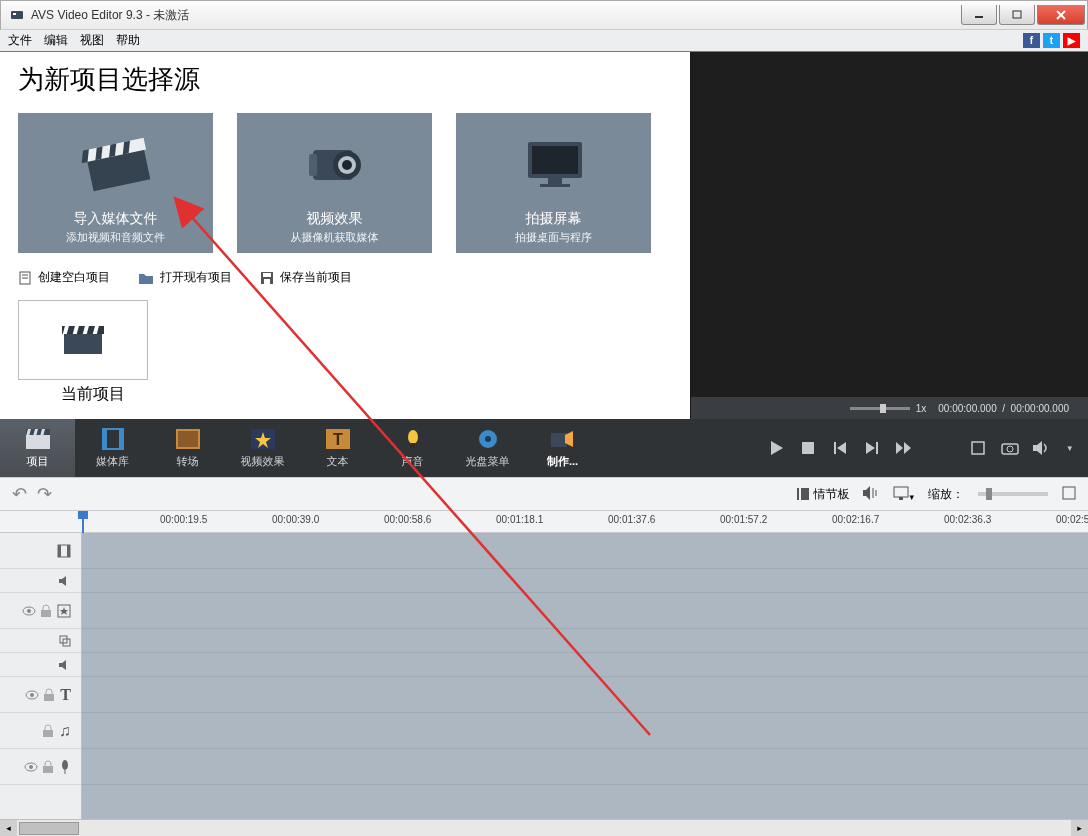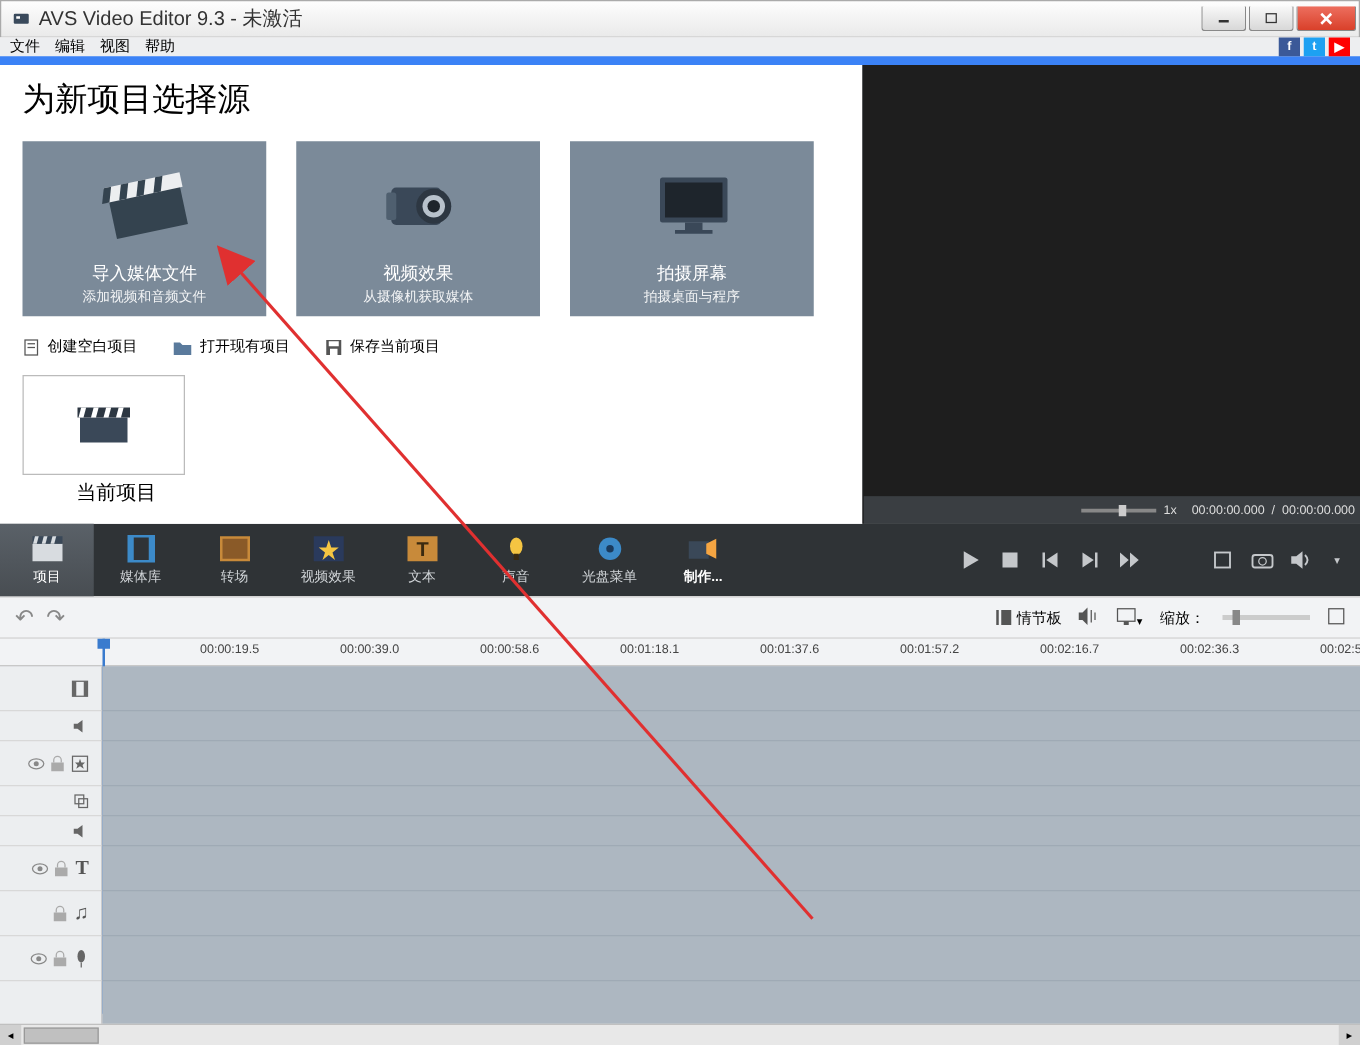--- a/index.html
+++ b/index.html
@@ -1,26 +1,26 @@
 <!DOCTYPE html>
 <html><head>
 <meta charset="utf-8">
 <style>
 * { margin: 0; padding: 0; box-sizing: border-box; font-family: "Microsoft YaHei", "SimSun", sans-serif; }
 body { width: 1088px; height: 836px; background: #fff; overflow: hidden; position: relative; }
 
 
-.titlebar { height: 30px; background: linear-gradient(#fdfdfd,#eaeaea); border: 1px solid #aaa; border-bottom: 1px solid #ccc; display: flex; align-items: center; padding-left: 8px; font-size: 16px; color: #333; }
+.titlebar { height: 30px; background: linear-gradient(#fdfdfd,#eaeaea); border: 1px solid #aaa; border-bottom: 1px solid #ccc; display: flex; align-items: center; padding-left: 8px; font-size: 12px; color: #333; }
 .titlebar .icon { width: 16px; height: 16px; margin-right: 6px; display:inline-flex; align-items:center; justify-content:center; }
 .titlebar .winbtns { margin-left: auto; display: flex; }
 .titlebar .winbtn { width: 36px; height: 20px; margin-right: 2px; border: 1px solid #888; border-top:none; display: flex; align-items: center; justify-content: center; font-size: 10px; background: linear-gradient(#f8f8f8,#d8d8d8); border-radius:0 0 3px 3px; }
 .titlebar .winbtn.close { background: linear-gradient(#ed6f5f,#d9402a); color: #fff; width: 48px; }
 
 
-.menubar { height: 22px; background: #edeef0; border-bottom: 7px solid #3b82f6; display: flex; align-items: center; padding-left: 8px; font-size: 12px; gap: 12px; }
+.menubar { height: 22px; background: #edeef0; border-bottom: 1px solid #3b82f6; display: flex; align-items: center; padding-left: 8px; font-size: 12px; gap: 12px; }
 .menubar .social { margin-left: auto; display: flex; gap: 3px; padding-right: 8px; }
 .social .sq { width: 17px; height: 15px; color:#fff; font-size:10px; display:flex; align-items:center; justify-content:center; font-weight:bold; }
 
 
 .top-area { display: flex; height: 367px; }
 .source-panel { flex: 1; padding: 10px 18px 0 18px; background:#fff; }
 .source-panel h1 { font-size: 26px; font-weight: 400; margin-bottom: 16px; }
 .big-btns { display: flex; gap: 24px; }
 .big-btn { width: 195px; height: 140px; background: #7b8a99; color: #fff; display: flex; flex-direction: column; align-items: center; justify-content: flex-end; padding-bottom: 8px; cursor: pointer; }
 .big-btn .ico { flex:1; display:flex; align-items:center; justify-content:center; }
@@ -29,21 +29,21 @@
 .proj-row { display: flex; gap: 28px; margin-top: 16px; font-size: 12px; align-items: center; }
 .proj-row .item { display: flex; align-items: center; gap: 6px; cursor:pointer; }
 .thumbs { display: flex; gap: 28px; margin-top: 14px; }
 .thumb { width: 150px; text-align: center; font-size: 16px; }
 .thumb .img { width: 130px; height: 80px; border: 1px solid #bbb; background: #fff; display:flex; align-items:center; justify-content:center; margin-bottom:4px; }
 .thumb.sample .img { background: linear-gradient(160deg,#1a5b7b,#0a2d3e); }
 
 
 .preview { width: 398px; background: #2f3336; display: flex; flex-direction: column; border-left:1px solid #1a1a1a; }
 .preview .screen { flex: 1; background: #1e1e1e; margin:0; }
-.preview .pvbar { height: 22px; background: #3a3e42; display: flex; align-items: center; justify-content: flex-end; padding: 0 4px; font-size: 10px; color: #ddd; gap: 12px; }
+.preview .pvbar { height: 22px; background: #3a3e42; display: flex; align-items: center; justify-content: flex-end; padding: 0 19px; font-size: 10px; color: #ddd; gap: 12px; }
 .preview .pvbar .zoom { display:flex; align-items:center; gap:6px; }
 .preview .pvbar .zoom .track { width:60px; height:3px; background:#888; position:relative; }
 .preview .pvbar .zoom .track::after { content:''; position:absolute; left:50%; top:-3px; width:6px; height:9px; background:#ccc; }
 
 
 .tabs-bar { height: 58px; background: #2f3336; display: flex; align-items: center; }
 .tab { width: 75px; height: 58px; display: flex; flex-direction: column; align-items: center; justify-content: center; color: #cfd3d6; font-size: 11px; cursor:pointer; gap:4px; }
 .tab.active { background: linear-gradient(#5a6168,#484d52); color:#fff; }
 .tab .ti { width:26px; height:22px; display:flex; align-items:center; justify-content:center; }
 .play-ctrls { margin-left: auto; display: flex; align-items: center; gap: 18px; padding-right: 16px; color:#c5c8cb; }

